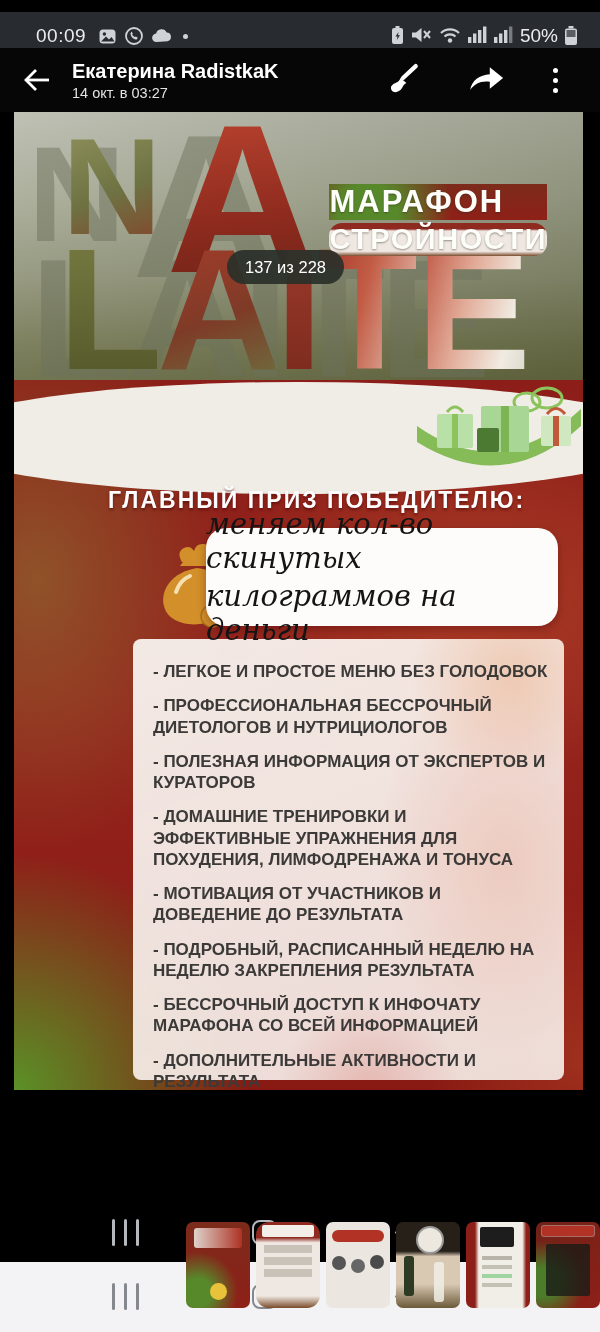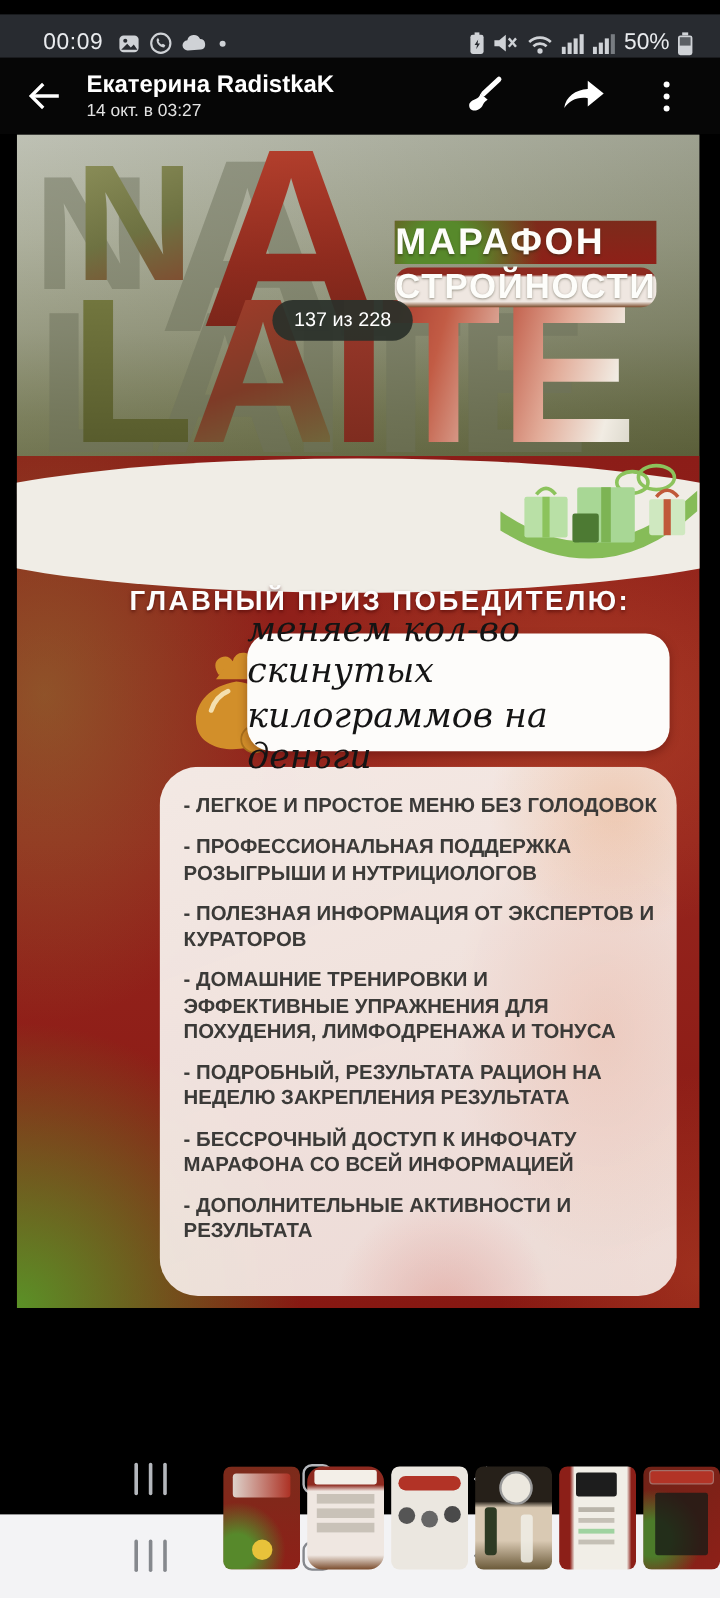--- a/index.html
+++ b/index.html
@@ -6,21 +6,21 @@
   *{box-sizing:border-box;}
   .screen{position:relative;width:600px;height:1332px;background:#000;overflow:hidden;
           font-family:"Liberation Sans",sans-serif;}
 
   
   .status-bar{position:absolute;left:0;top:12px;width:600px;height:48px;background:#282b30;
               display:flex;align-items:center;padding:0 22px 0 36px;}
   .sb-time{color:#e9ebee;font-size:19px;letter-spacing:.5px;}
   .sb-left-icons{display:flex;align-items:center;gap:7px;margin-left:12px;}
   .sb-spacer{flex:1;}
-  .sb-right{display:flex;align-items:center;gap:6px;}
+  .sb-right{display:flex;gap:6px;}
   .sb-pct{color:#e9ebee;font-size:19px;}
   .dot4{width:5px;height:5px;border-radius:50%;background:#cfd2d6;margin-left:4px;}
 
   
   .app-header{position:absolute;left:0;top:48px;width:600px;height:64px;background:#060606;
               display:flex;align-items:center;}
   .hdr-back{width:72px;display:flex;justify-content:center;}
   .hdr-text{width:272px;}
   .hdr-title{color:#fff;font-size:20px;font-weight:bold;white-space:nowrap;overflow:hidden;}
   .hdr-sub{color:#e3e3e3;font-size:14.5px;margin-top:2px;}
@@ -76,21 +76,21 @@
      text-shadow:0 2px 3px rgba(60,0,0,.55);padding-left:36px;}
   .moneybag{position:absolute;left:138px;top:420px;z-index:6;}
   .note-box{position:absolute;left:192px;top:416px;width:352px;height:98px;z-index:7;
      background:#fdfcfa;border-radius:20px;box-shadow:0 3px 8px rgba(60,0,0,.35);
      display:flex;flex-direction:column;justify-content:center;align-items:center;
      font-family:"DejaVu Serif",serif;font-style:italic;color:#141414;}
   .note-box .n1{font-size:29px;}
   .note-box .n2{font-size:29px;margin-top:4px;}
 
   .benefits-card{position:absolute;left:119px;top:527px;width:431px;height:441px;z-index:6;
-     border-radius:32px;padding:22px 16px 14px 20px;
+     border-radius:8px;padding:22px 16px 14px 20px;
      background:
        radial-gradient(circle 150px at 88% 8%,rgba(230,140,80,.30),transparent 70%),
        radial-gradient(ellipse 170px 260px at 86% 50%,rgba(232,165,140,.35),transparent 75%),
        radial-gradient(circle 120px at 55% 102%,rgba(210,90,80,.28),transparent 75%),
        linear-gradient(160deg,rgba(248,243,239,.95),rgba(244,233,228,.93));}
   .benefit{color:#3b3a38;font-weight:bold;font-size:17px;line-height:1.25;margin-bottom:13px;}
 
   
   .thumbs{position:absolute;left:186px;top:1110px;display:flex;gap:6px;z-index:3;}
   .thumb{width:64px;height:86px;border-radius:7px;overflow:hidden;position:relative;flex:none;}
@@ -292,24 +292,25 @@
         </svg>
       </div>
 
       <div class="note-box">
         <span class="n1">меняем кол-во скинутых</span>
         <span class="n2">килограммов на деньги</span>
       </div>
 
       <div class="benefits-card">
           <div class="benefit">- ЛЕГКОЕ И ПРОСТОЕ МЕНЮ БЕЗ ГОЛОДОВОК</div>
-          <div class="benefit">- ПРОФЕССИОНАЛЬНАЯ ПОДДЕРЖКА РОЗЫГРЫШИ И НУТРИЦИОЛОГОВ</div>
+          <div class="benefit">- ПРОФЕССИОНАЛЬНАЯ БЕССРОЧНЫЙ ДИЕТОЛОГОВ И НУТРИЦИОЛОГОВ</div>
           <div class="benefit">- ПОЛЕЗНАЯ ИНФОРМАЦИЯ ОТ ЭКСПЕРТОВ И КУРАТОРОВ</div>
           <div class="benefit">- ДОМАШНИЕ ТРЕНИРОВКИ И ЭФФЕКТИВНЫЕ УПРАЖНЕНИЯ ДЛЯ ПОХУДЕНИЯ, ЛИМФОДРЕНАЖА И ТОНУСА</div>
-          <div class="benefit">- ПОДРОБНЫЙ, РЕЗУЛЬТАТА РАЦИОН НА НЕДЕЛЮ ЗАКРЕПЛЕНИЯ РЕЗУЛЬТАТА</div>
+          <div class="benefit">- МОТИВАЦИЯ ОТ УЧАСТНИКОВ И ДОВЕДЕНИЕ ДО РЕЗУЛЬТАТА</div>
+          <div class="benefit">- ПОДРОБНЫЙ, РАСПИСАННЫЙ НЕДЕЛЮ НА НЕДЕЛЮ ЗАКРЕПЛЕНИЯ РЕЗУЛЬТАТА</div>
           <div class="benefit">- БЕССРОЧНЫЙ ДОСТУП К ИНФОЧАТУ МАРАФОНА СО ВСЕЙ ИНФОРМАЦИЕЙ</div>
           <div class="benefit">- ДОПОЛНИТЕЛЬНЫЕ АКТИВНОСТИ И РЕЗУЛЬТАТА</div>
         </div>
     </div>
 
     <div class="counter-pill">137 из 228</div>
 
     <div class="thumbs">
       <div class="thumb t1"></div>
       <div class="thumb t2"></div>

